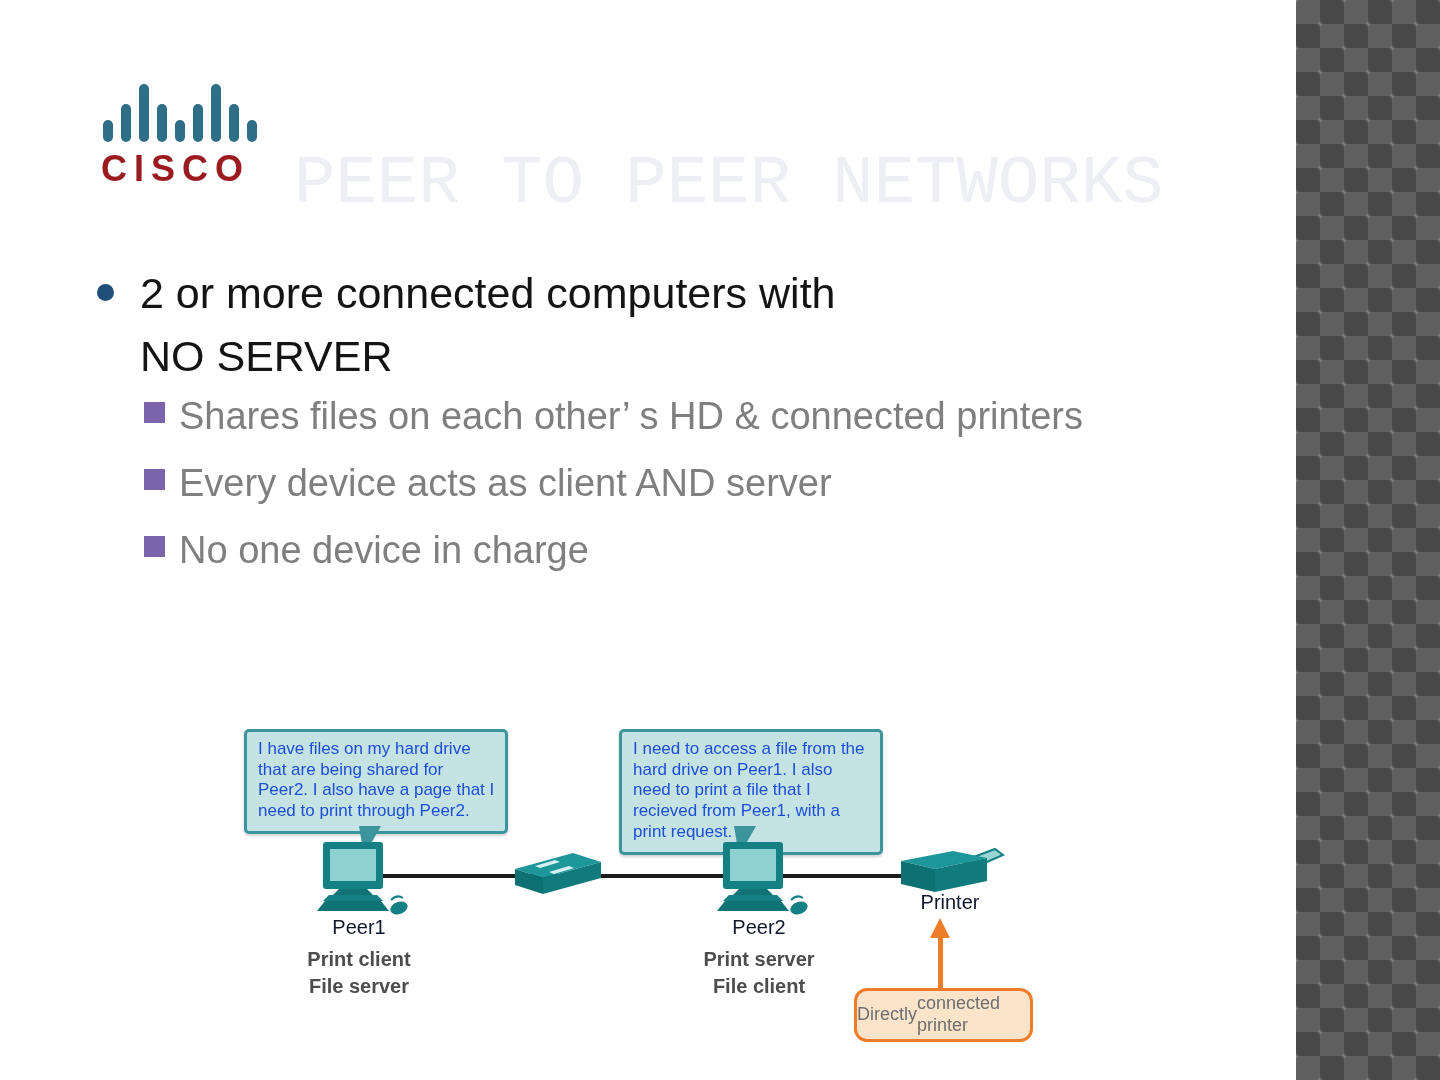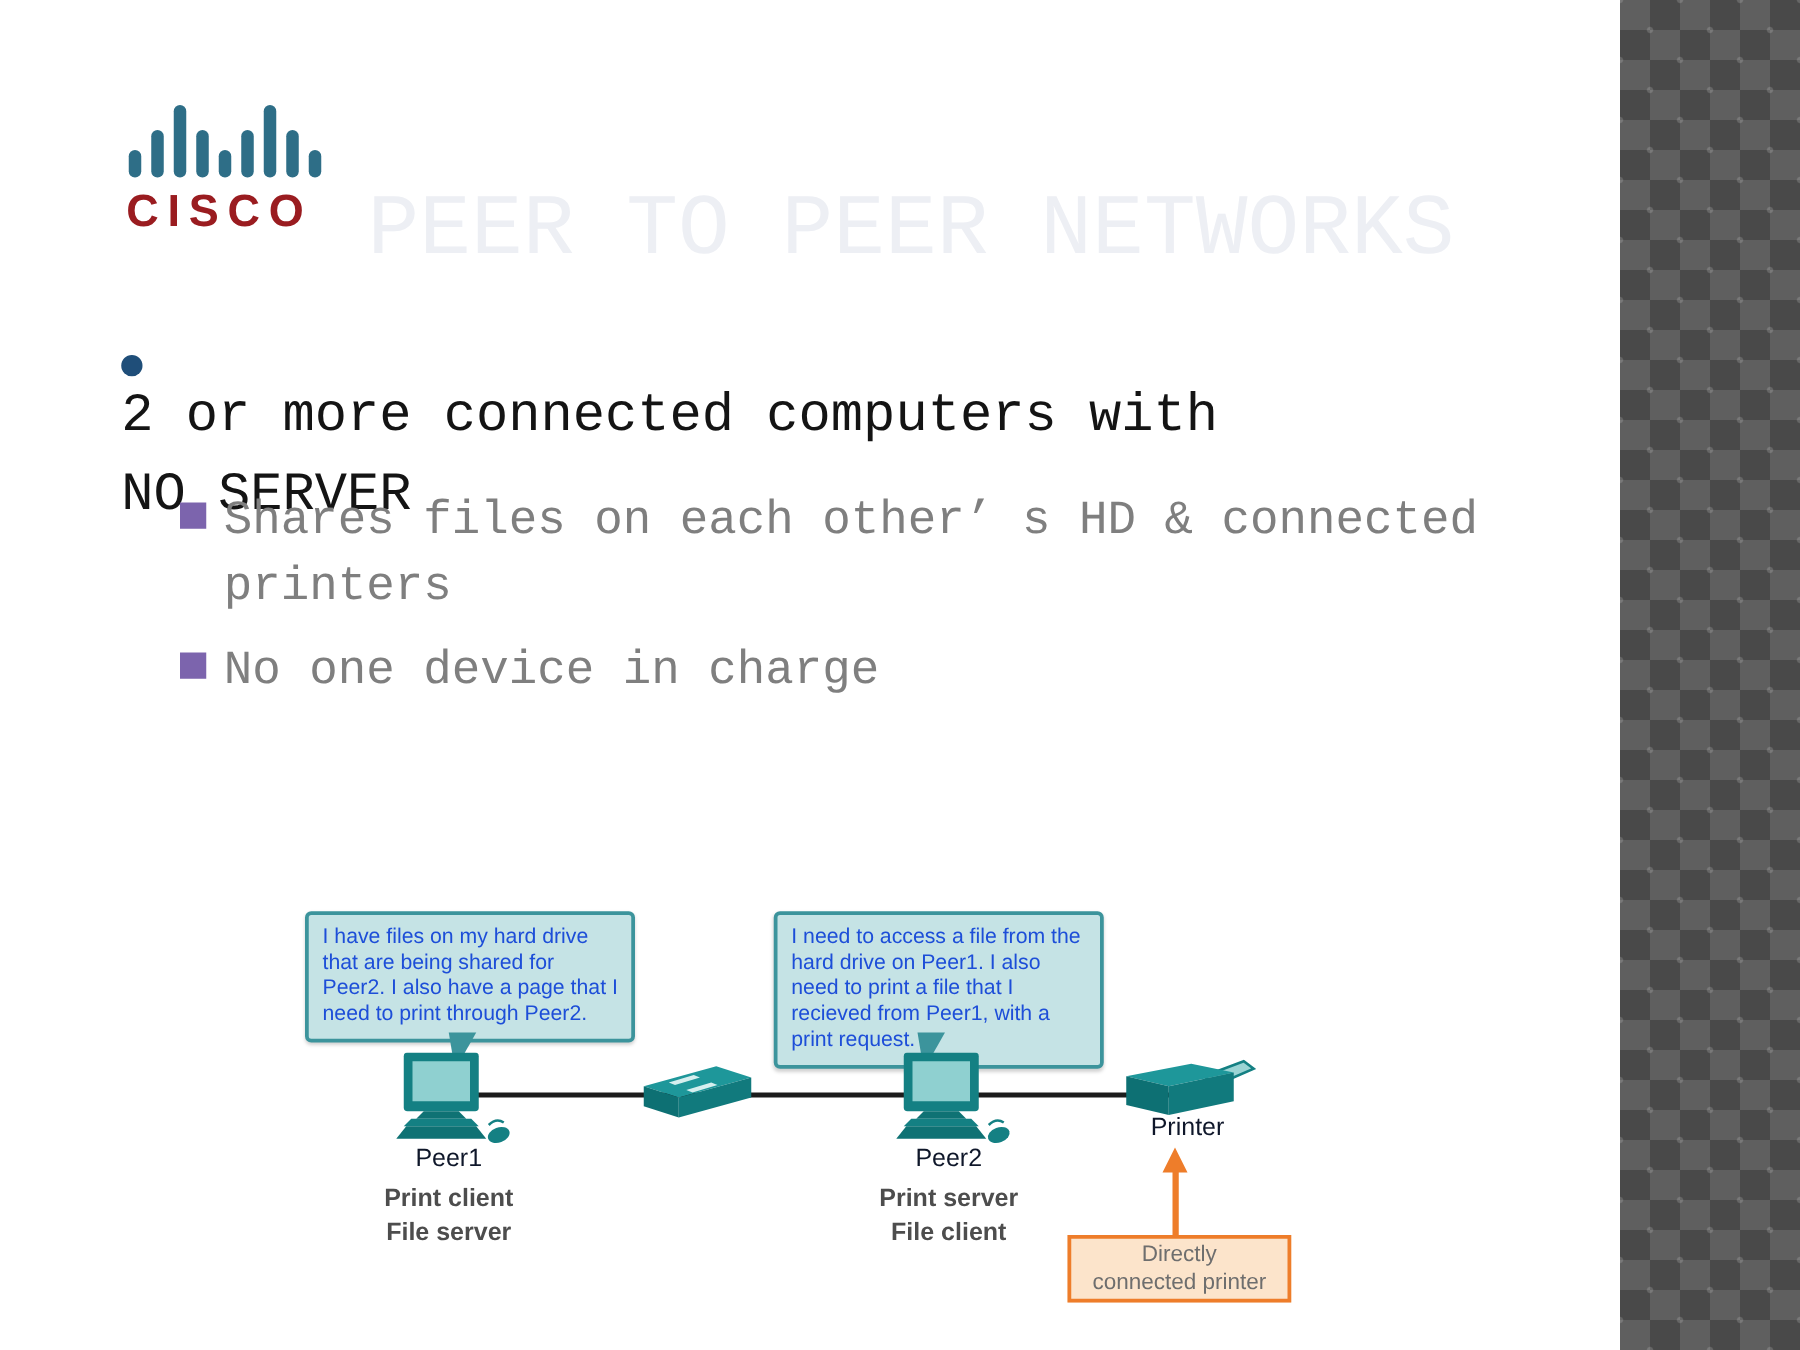--- a/index.html
+++ b/index.html
@@ -42,21 +42,21 @@
   .title {
     position: absolute; left: 283px; top: 150px;
     font-family: "Liberation Mono", "DejaVu Sans Mono", monospace;
     font-weight: normal;
     font-size: 69px; line-height: 1;
     color: #edeff4;
     white-space: nowrap;
   }
 
   
-  .mono { font-family: Liberation Mono, monospace; flex-direction: column; }
+  .mono { font-family: Liberation Sans, sans-serif; }
   .main-bullet { position: absolute; left: 86px; top: 262px; display: flex; }
   .main-dot {
     width: 17px; height: 17px; border-radius: 50%;
     background: #1f4e79; margin-top: 22px; margin-right: 26px; flex: none;
   }
   .main-text { font-size: 43px; line-height: 1.47; color: #141414; width: 1120px; }
 
   .sub-bullets { position: absolute; left: 133px; top: 390px; width: 1070px; }
   .sub-bullet { display: flex; margin-bottom: 14px; }
   .sub-square {
@@ -110,22 +110,22 @@
   .role-peer2 { left: 671px; top: 946px; width: 154px; }
 
   .arrow-shaft { position: absolute; left: 927px; top: 936px; width: 5px; height: 53px; background: #ee7d2a; }
   .arrow-head {
     position: absolute; left: 919px; top: 918px; width: 0; height: 0;
     border-left: 10px solid transparent; border-right: 10px solid transparent;
     border-bottom: 20px solid #ee7d2a;
   }
   .callout {
     position: absolute; left: 843px; top: 988px; width: 179px; height: 54px;
-    background: #fce4cb; border: 3px solid #ee7d2a; border-radius: 0;
-    display: flex; flex-direction: column; align-items: center; justify-content: center;
+    background: #fce4cb; border: 3px solid #ee7d2a; border-radius: 13px;
+    display: flex; flex-direction: row; align-items: center; justify-content: center;
     font-size: 18px; line-height: 1.2; color: #6e6e6e;
   }
 </style>
 </head>
 <body>
 
 <div class="slide">
 
   <div class="sidebar"></div>
 
@@ -154,20 +154,24 @@
     </div>
   </div>
 
   <div class="sub-bullets mono">
     <div class="sub-bullet">
       <span class="sub-square"></span>
       <span class="sub-text">Shares files on each other’ s HD &amp; connected printers</span>
     </div>
     <div class="sub-bullet">
       <span class="sub-square"></span>
+      <span class="sub-text">Every device acts as client AND server</span>
+    </div>
+    <div class="sub-bullet">
+      <span class="sub-square"></span>
       <span class="sub-text">No one device in charge</span>
     </div>
   </div>
 
   <div class="diagram">
 
     <div class="bubble bubble-left">I have files on my hard drive that are being shared for Peer2. I also have a page that I need to print through Peer2.</div>
     <div class="tail tail-left"></div>
 
     <div class="bubble bubble-right">I need to access a file from the hard drive on Peer1. I also need to print a file that I recieved from Peer1, with a print request.</div>

